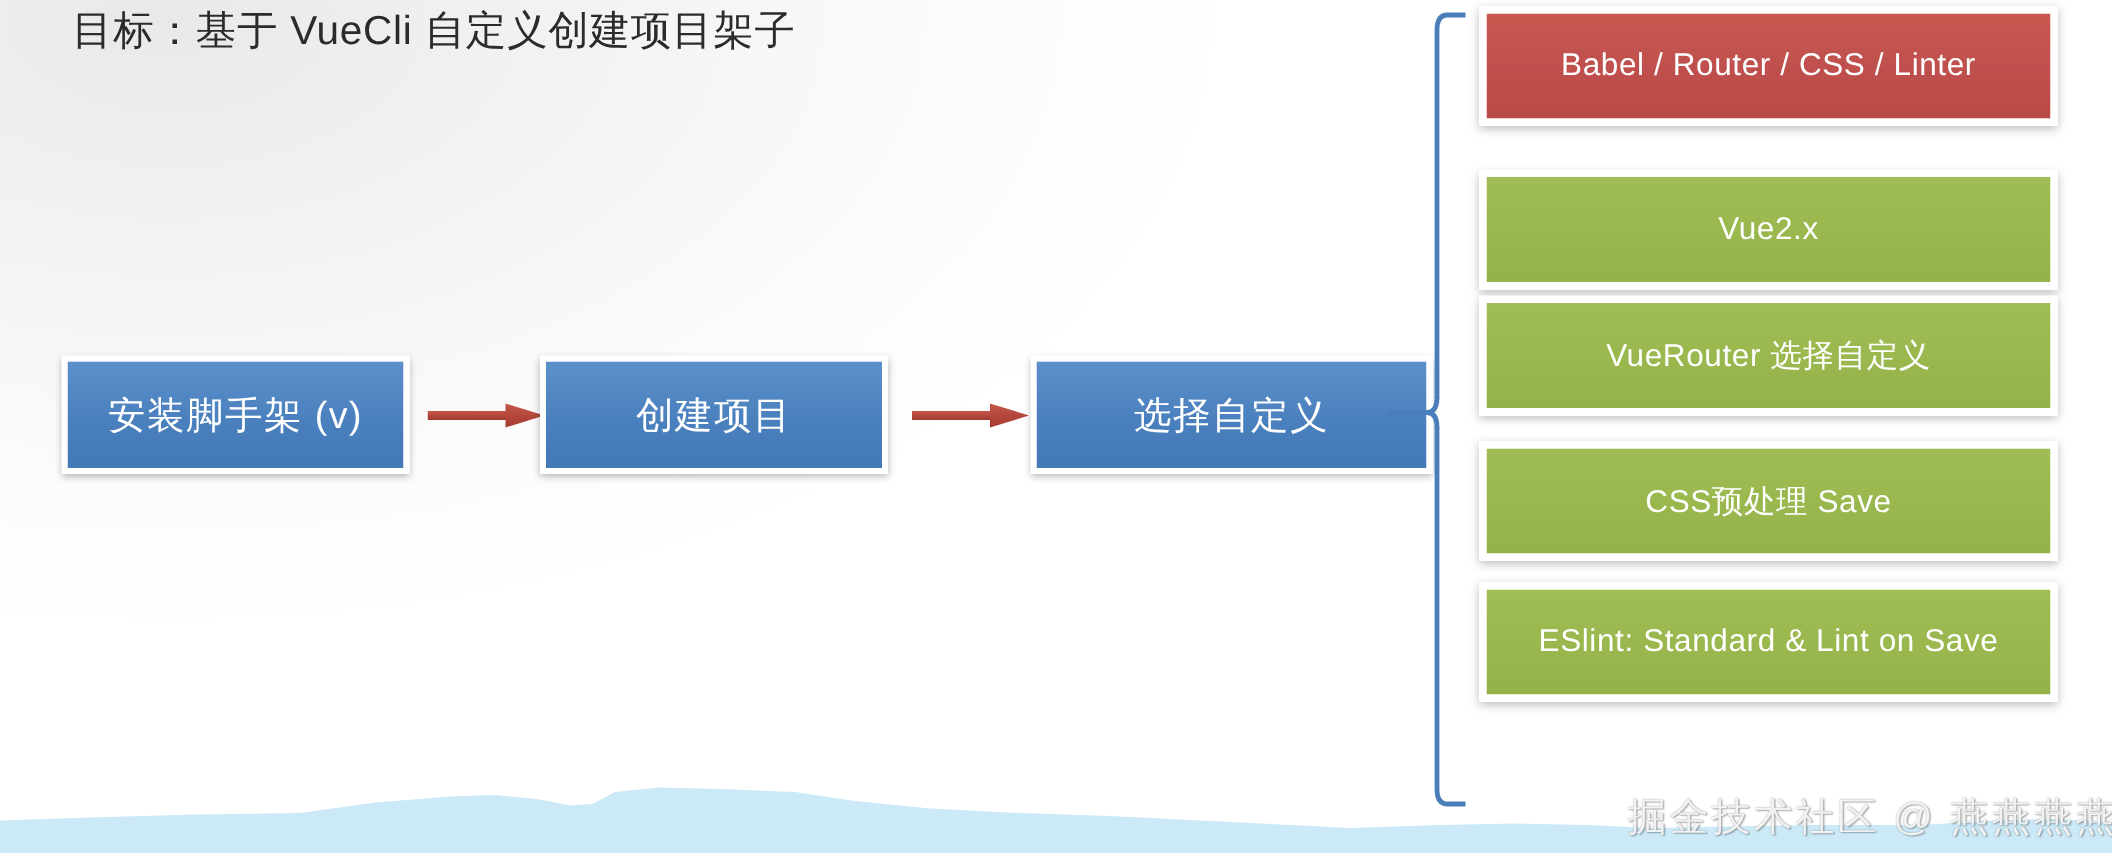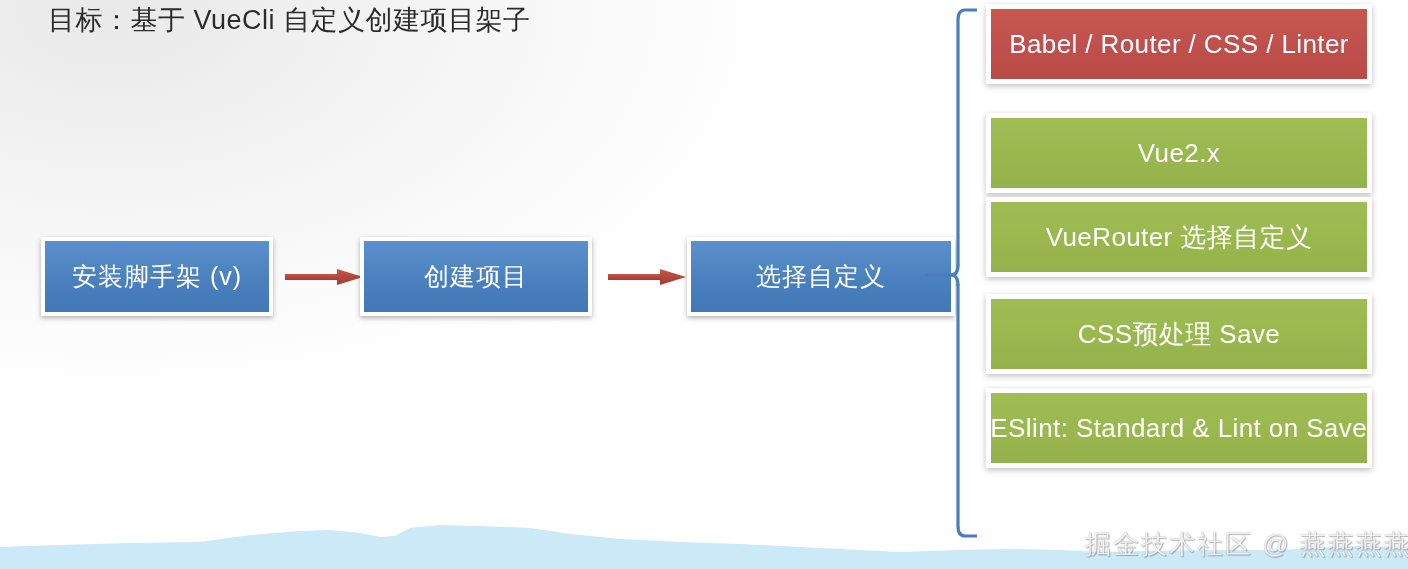--- a/index.html
+++ b/index.html
@@ -73,35 +73,35 @@
     left: 986px;
     width: 386px;
     height: 80px;
     box-sizing: border-box;
     border: 5px solid #ffffff;
     box-shadow: 0 2px 6px rgba(0,0,0,0.26);
     display: flex;
     align-items: center;
     justify-content: center;
     color: #ffffff;
-    font-size: 26px;
+    font-size: 21px;
     letter-spacing: 0.4px;
     white-space: nowrap;
   }
   .opt-box.red {
     background: linear-gradient(180deg, #c7584f 0%, #c0504d 50%, #b94a45 100%);
   }
   .opt-box.green {
     background: linear-gradient(180deg, #a0bd55 0%, #9bb84f 50%, #94b24a 100%);
   }
   .opt-box.i0 { top: 4px; }
   .opt-box.i1 { top: 113px; text-align: right; }
   .opt-box.i2 { top: 197px; }
   .opt-box.i3 { top: 294px; }
-  .opt-box.i4 { top: 388px; justify-content: flex-end; }
+  .opt-box.i4 { top: 388px; }
   .opt-box.i5 { top: 484px; }
 
   
   .wave {
     position: absolute;
     left: 0;
     bottom: 0;
     width: 1408px;
     height: 60px;
     pointer-events: none;

